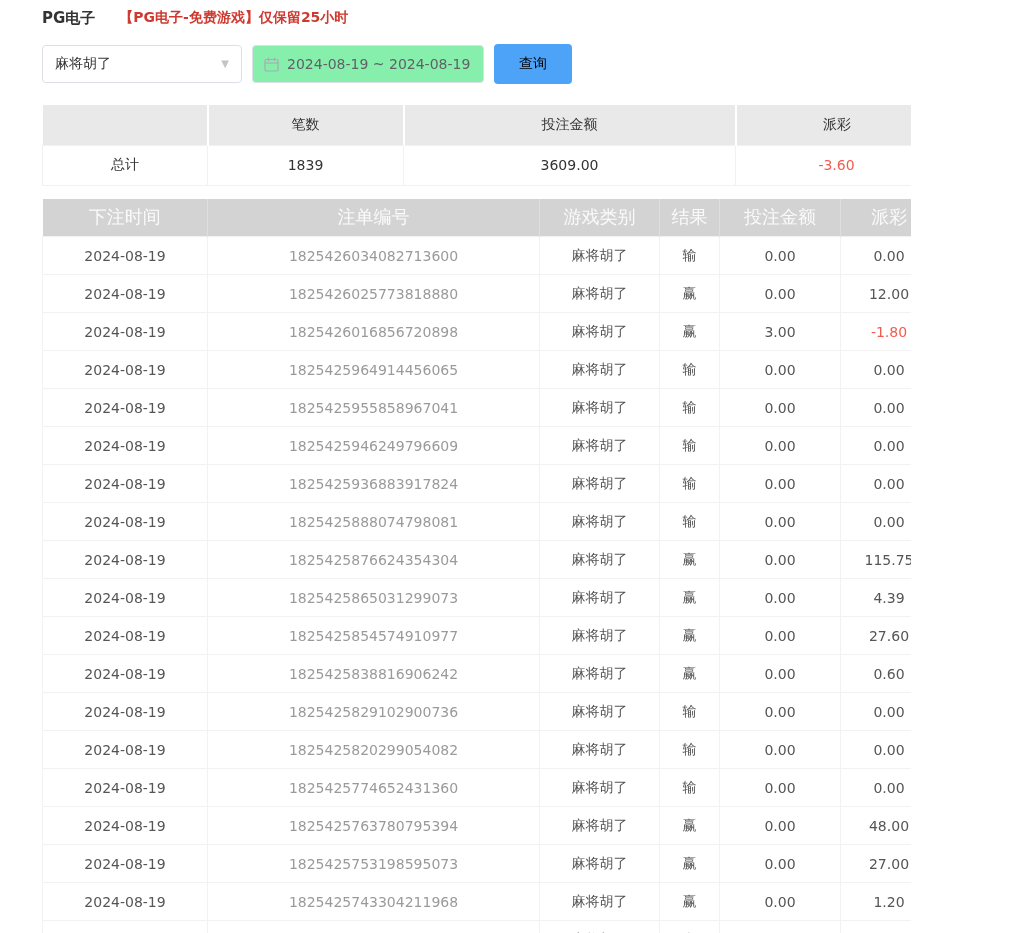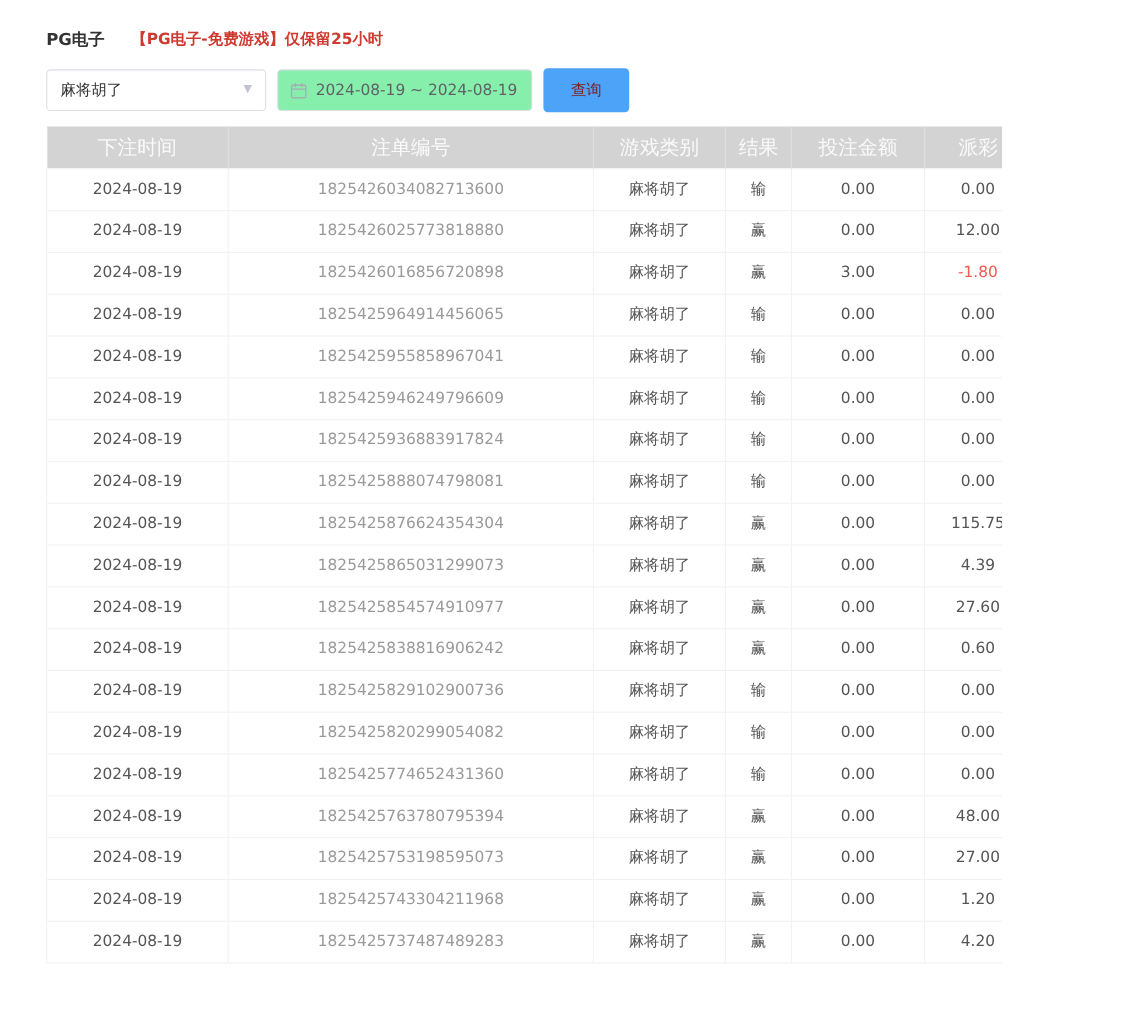--- a/index.html
+++ b/index.html
@@ -2,21 +2,21 @@
 <html><head>
 <meta charset="utf-8">
 <style>
   * { box-sizing: border-box; }
   html, body { margin: 0; padding: 0; }
   body {
     width: 1019px; height: 933px; overflow: hidden;
     background: #fff;
     font-family: "DejaVu Sans", "Liberation Sans", sans-serif;
   }
-  .page { width: 911px; height: 933px; overflow: hidden; padding: 23px 82px 0 42px; position: relative; }
+  .page { width: 911px; height: 933px; overflow: hidden; padding: 5px 82px 0 42px; position: relative; }
 
   
   .topbar { display: flex; align-items: center; height: 26px; width: 895px; }
   .title { font-size: 15px; font-weight: 700; color: #333; }
   .notice { font-size: 14px; font-weight: 700; color: #cf3a30; margin-left: 24px; }
   .collapse { margin-left: auto; cursor: pointer; display: flex; align-items: center; padding: 4px; }
 
   
   .filters { display: flex; align-items: center; margin-top: 13px; width: 895px; }
   .select-box {
@@ -33,21 +33,21 @@
   .qgroup { display: flex; margin-left: 10px; }
   .qbtn {
     height: 40px; padding: 0 25px; font-size: 14px; background: #fff;
     border: 1px solid #dcdfe6; color: #c8c9cc; cursor: pointer; margin-left: -1px;
     font-family: inherit;
   }
   .qbtn:first-child { border-radius: 4px 0 0 4px; margin-left: 0; }
   .qbtn:last-child { border-radius: 0 4px 4px 0; }
   .qbtn.active { background: #ecf5ff; color: #409eff; border-color: #d9ecff; z-index: 1; }
   .query-btn {
-    margin-left: 10px; height: 40px; width: 78px; background: #4da3f8; color: #7f1d1d;
+    margin-left: 10px; height: 40px; width: 78px; background: #4da3f8; color: #000000;
     border: none; border-radius: 4px; font-size: 14px; cursor: pointer; font-family: Liberation Serif, serif;
   }
 
   
   table { border-collapse: collapse; table-layout: fixed; width: 895px; font-size: 14px; }
   .sum-table { margin-top: 21px; }
   .sum-table th { background: #e9e9e9; height: 40px; font-weight: 400; color: #333; border-left: 2px solid #fff; }
   .sum-table th:first-child { border-left: none; }
   .sum-table td { height: 40px; text-align: center; color: #333; border: 1px solid #f1f1f1; background: #fff; }
 
@@ -95,20 +95,44 @@
           <line x1="10.5" y1="0.5" x2="10.5" y2="4" stroke="#a8abb2" stroke-width="1.2"></line>
         </svg>
       </span>
       <span>2024-08-19 ~ 2024-08-19</span>
     </div>
 
 
     <button class="query-btn">查询</button>
   </div>
 
+  <table class="sum-table">
+    <colgroup>
+      <col style="width:165px">
+        <col style="width:196px">
+        <col style="width:332px">
+        <col style="width:202px">
+    </colgroup>
+    <thead>
+      <tr>
+        <th></th>
+        <th>笔数</th>
+        <th>投注金额</th>
+        <th>派彩</th>
+      </tr>
+    </thead>
+    <tbody>
+      <tr>
+        <td>总计</td>
+        <td>1839</td>
+        <td>3609.00</td>
+        <td class="neg">-3.60</td>
+      </tr>
+    </tbody>
+  </table>
 
   <table class="bet-table">
     <colgroup>
       <col style="width:165px">
         <col style="width:332px">
         <col style="width:120px">
         <col style="width:60px">
         <col style="width:121px">
         <col style="width:97px">
     </colgroup>

